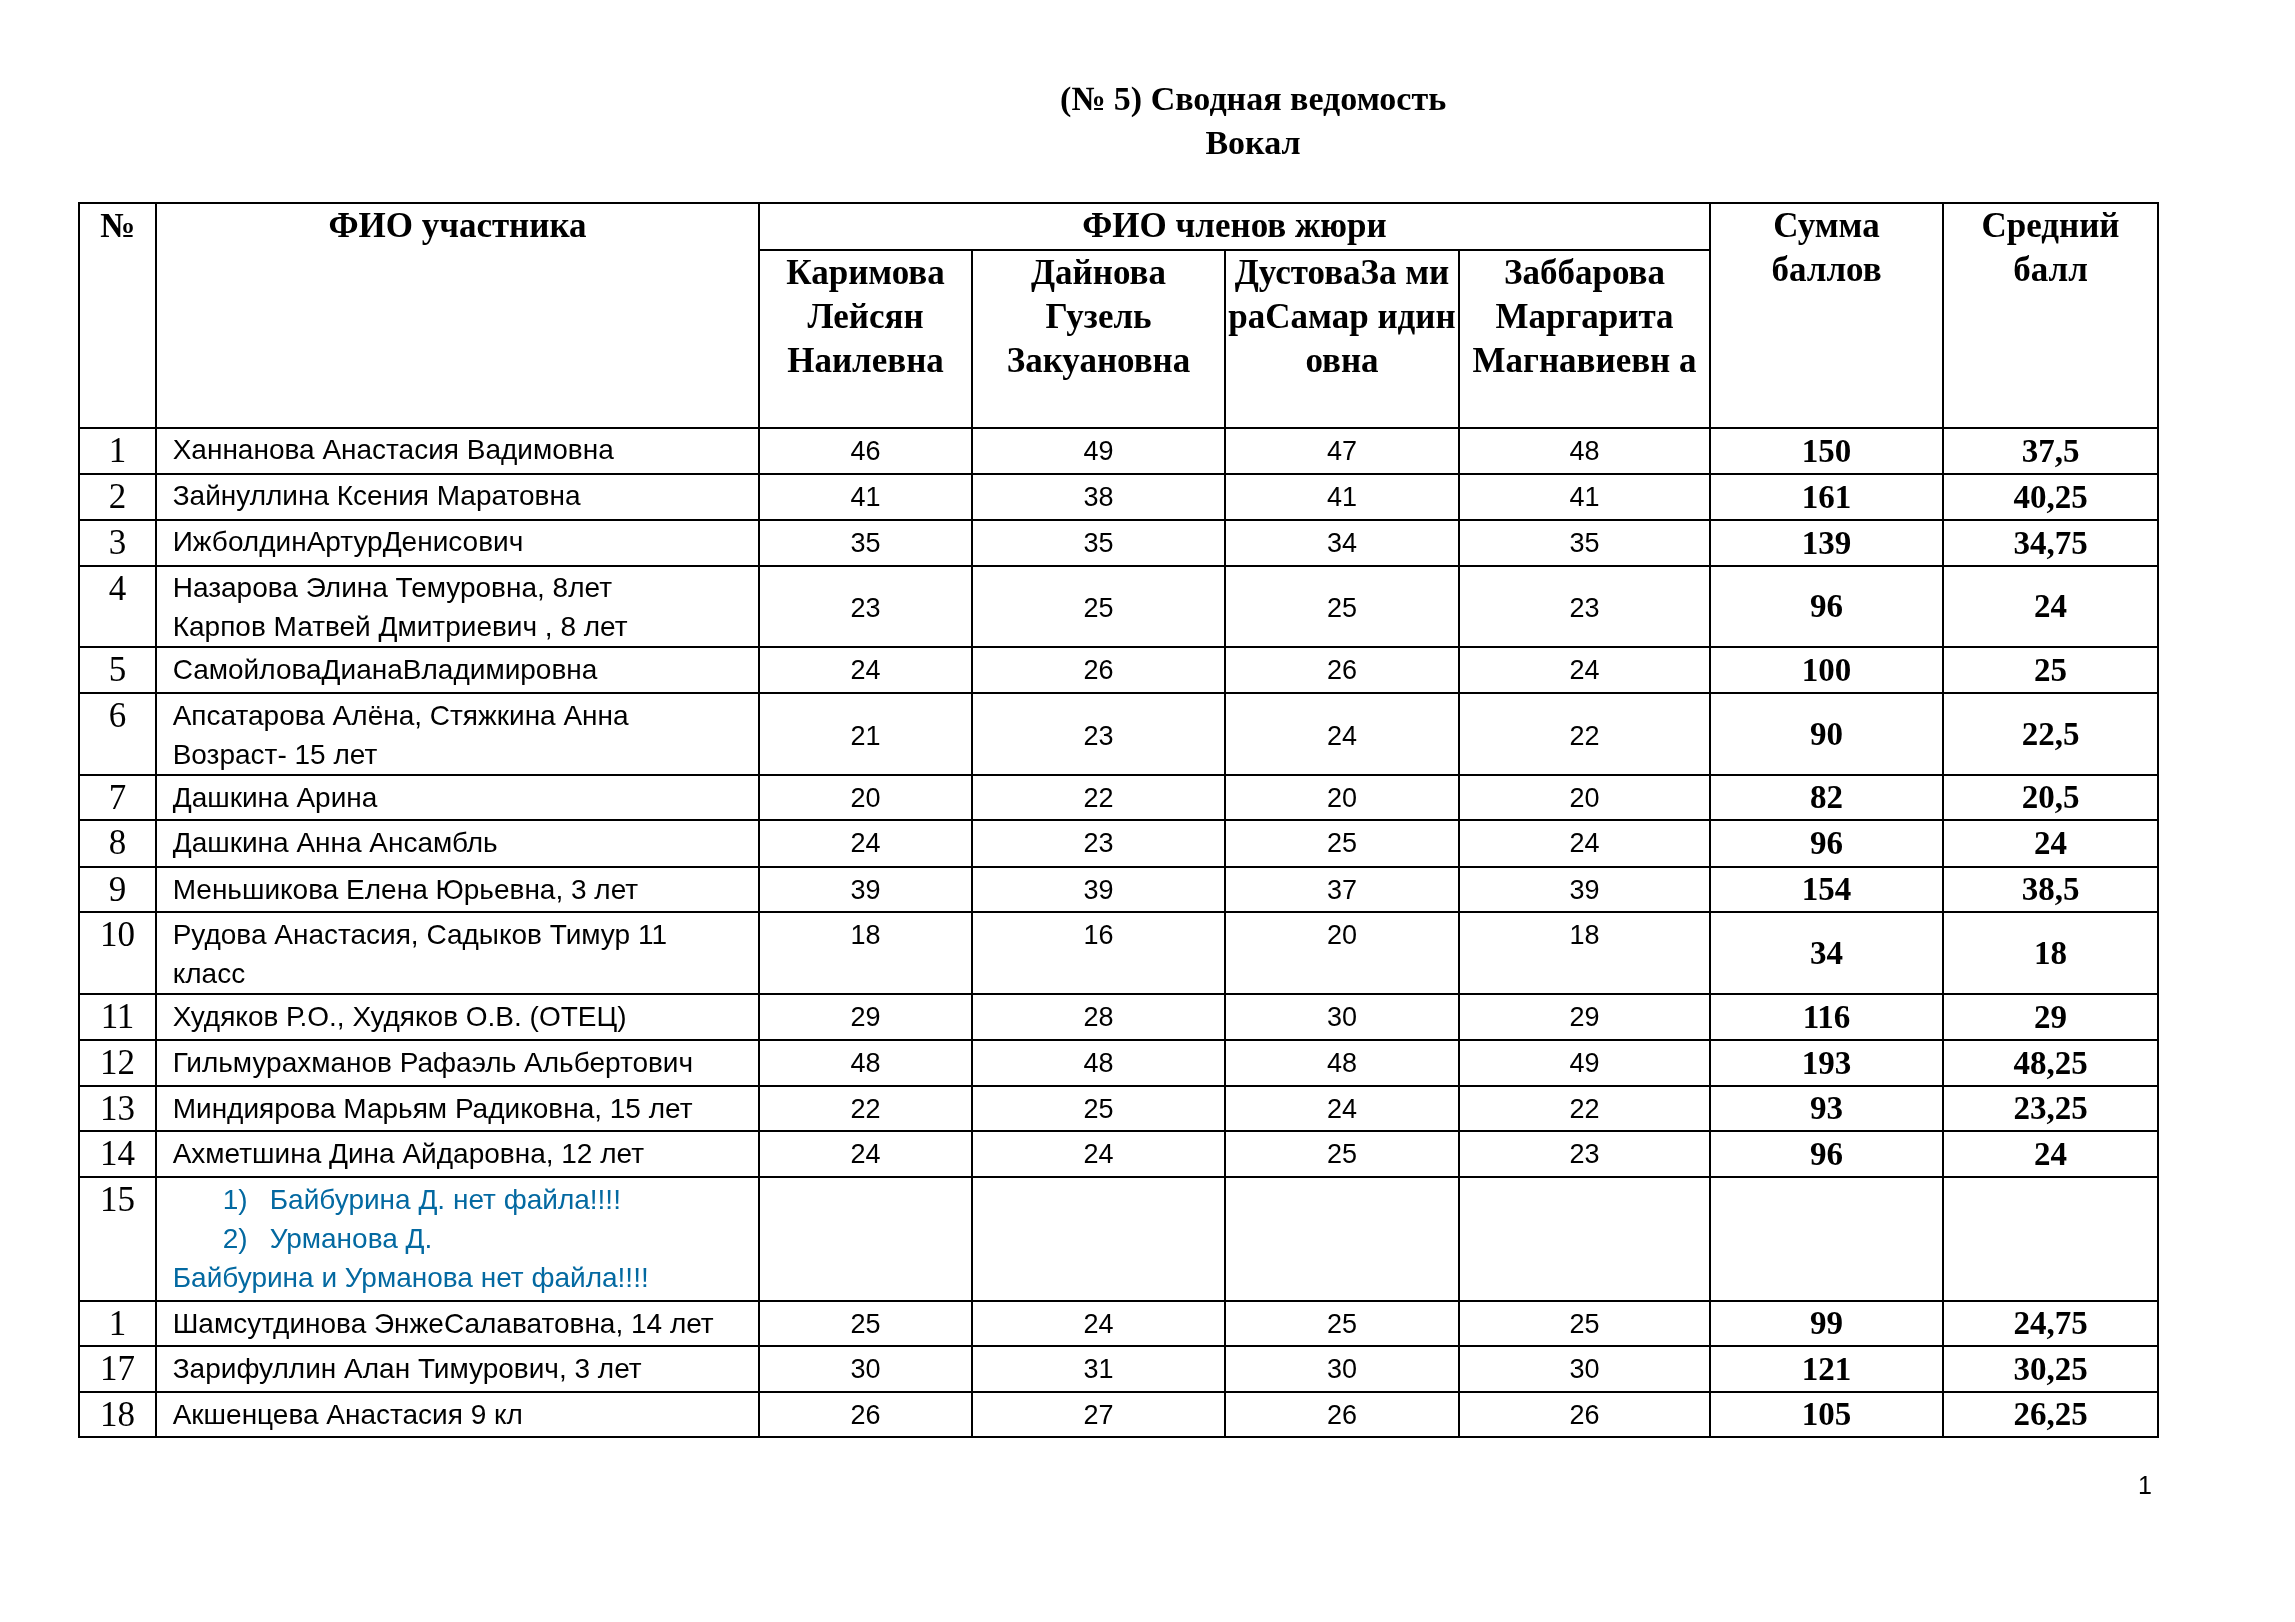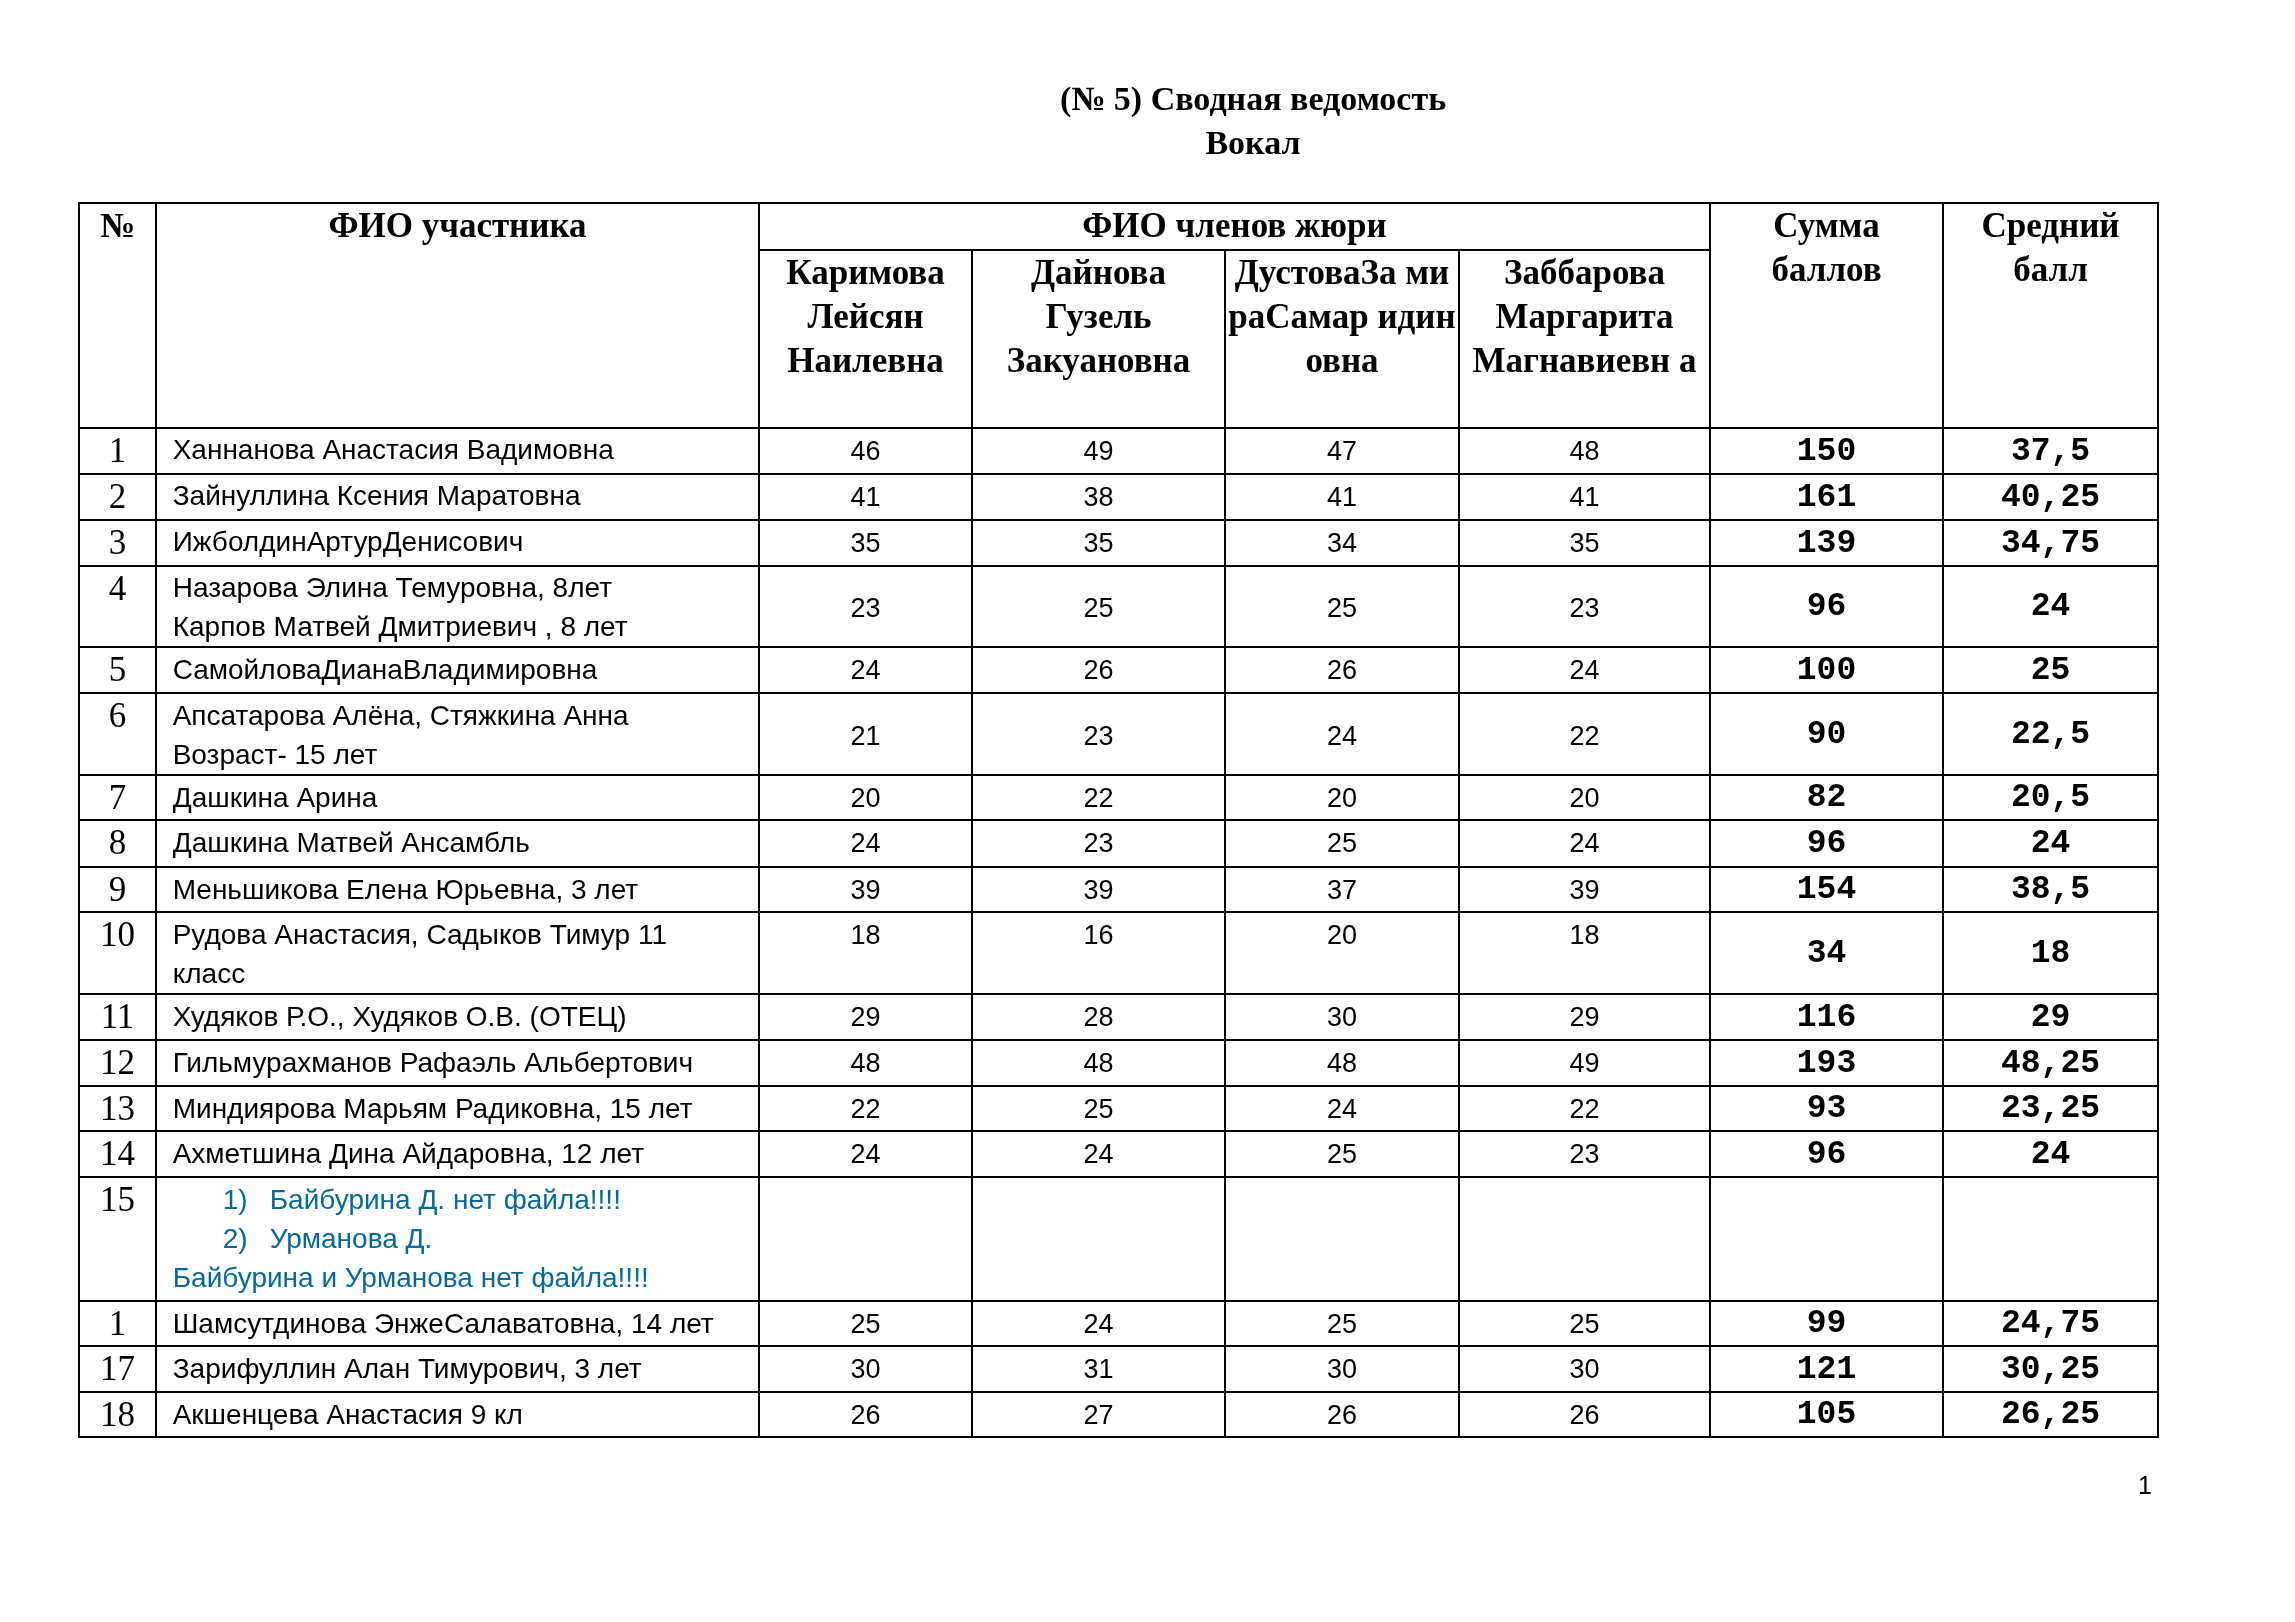--- a/index.html
+++ b/index.html
@@ -7,21 +7,21 @@
   .title { position:absolute; left:0; width:2506px; text-align:center; font-family:"Liberation Serif", serif; font-weight:bold; font-size:34px; }
   .t1 { top:80px; }
   .t2 { top:124px; }
   table { position:absolute; left:78px; top:202px; border-collapse:collapse; table-layout:fixed; }
   td, th { border:2px solid #000; padding:0; vertical-align:top; }
   th { font-family:"Liberation Serif", serif; font-weight:bold; font-size:35px; line-height:44px; text-align:center; }
   .sub th { font-size:35px; line-height:44px; }
   td.no { font-family:"Liberation Serif", serif; font-size:35px; text-align:center; line-height:43px; }
   td.name { font-family:"Liberation Sans", sans-serif; font-size:28px; line-height:39px; padding-left:15.7px; padding-top:1.3px; }
   td.score { font-family:"Liberation Sans", sans-serif; font-size:27px; text-align:center; line-height:38px; padding-top:2.6px; }
-  td.bold { font-family:Liberation Mono, monospace; font-weight:bold; font-size:33px; text-align:center; vertical-align:middle; }
+  td.bold { font-family:Liberation Serif, serif; font-weight:bold; font-size:33px; text-align:center; vertical-align:middle; }
   .red { color:#0369a1; }
   .li { padding-left:50px; display:block; }
   .li .n { display:inline-block; width:47px; }
   .pageno { position:absolute; left:2138px; top:1471px; font-family:"Liberation Sans", sans-serif; font-size:25px; }
 </style>
 </head>
 <body>
 
 <div class="title t1">(№ 5) Сводная ведомость</div>
 <div class="title t2">Вокал</div>
@@ -135,21 +135,21 @@
         <td class="score" style="">20</td>
         <td class="score" style="">22</td>
         <td class="score" style="">20</td>
         <td class="score" style="">20</td>
         <td class="bold">82</td>
         <td class="bold">20,5</td>
       </tr>
       <tr style="height: 47px;">
         <td class="no">8</td>
         <td class="name">
-          <span style="display:block">Дашкина Матвей Ансамбль</span>
+          <span style="display:block">Дашкина Анна Ансамбль</span>
         </td>
         <td class="score" style="">24</td>
         <td class="score" style="">23</td>
         <td class="score" style="">25</td>
         <td class="score" style="">24</td>
         <td class="bold">96</td>
         <td class="bold">24</td>
       </tr>
       <tr style="height: 44px;">
         <td class="no">9</td>

